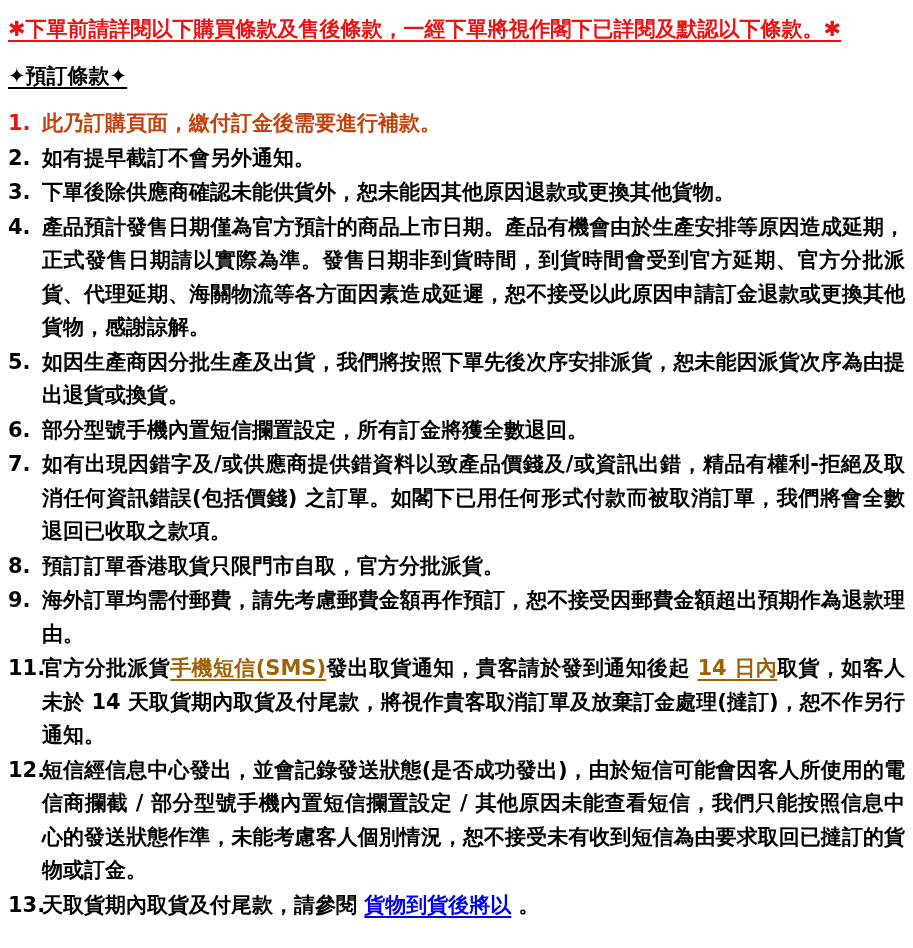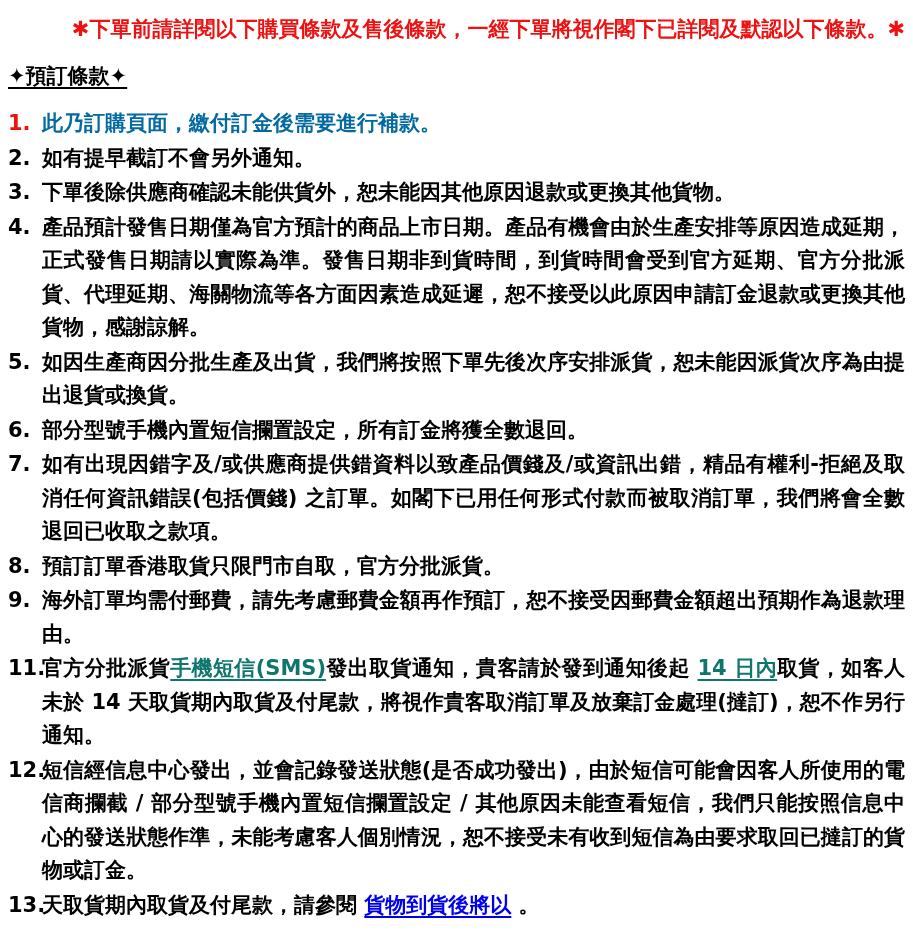--- a/index.html
+++ b/index.html
@@ -10,25 +10,25 @@
     background:#ffffff;
     color:#000000;
     font-family:"DejaVu Sans","Liberation Sans",sans-serif;
     font-weight:bold;
     font-size:21px;
     padding:12px 8px 0 8px;
     overflow:hidden;
   }
   .title{
     color:#ee1111;
+    text-decoration:underline;
     text-underline-offset:4px;
     line-height:30px;
     margin:2px 0 0 0;
     white-space:nowrap;
-    text-align:right;
   }
   .section-heading{
     color:#000000;
     text-decoration:underline;
     text-underline-offset:4px;
     line-height:30px;
     margin:17px 0 16px 0;
   }
   ol.terms{
     list-style:none;
@@ -43,23 +43,23 @@
     text-justify:inter-ideograph;
     margin:0 0 1px 0;
   }
   ol.terms li .num{
     position:absolute;
     left:0;
     top:0;
     width:32px;
     text-align:left;
   }
-  .seg-red{color:#0369a1;}
+  .seg-red{color:#c2410c;}
   .seg-red-u{
-    color:#0f766e;
+    color:#a16207;
     text-decoration:underline;
     text-underline-offset:4px;
   }
   a.seg-link{
     color:#0000ee;
     text-decoration:underline;
     text-underline-offset:4px;
     cursor:pointer;
   }
   .num-red{color:#ee1111;}

